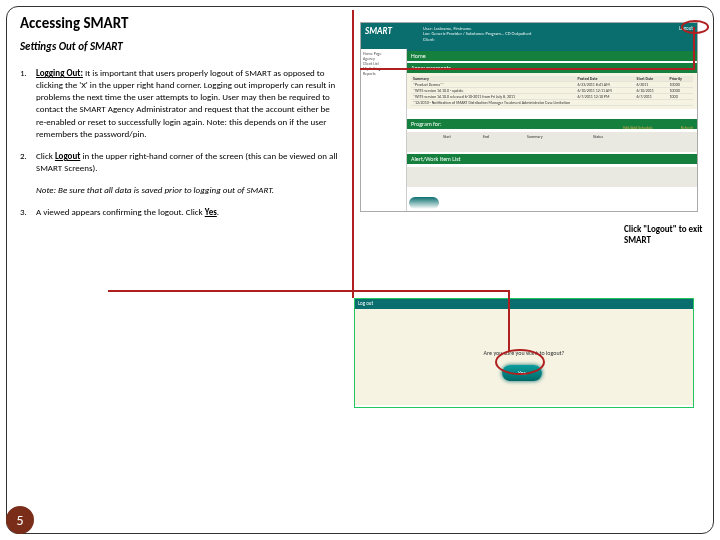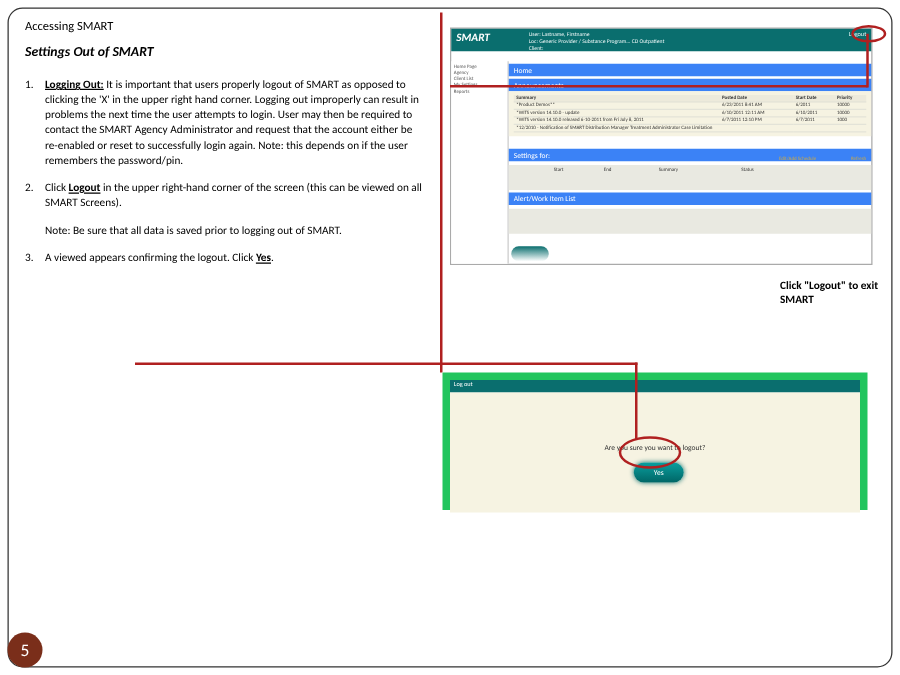--- a/index.html
+++ b/index.html
@@ -14,47 +14,47 @@
     position: absolute;
     top: 6px; left: 6px; right: 6px; bottom: 6px;
     border: 1px solid #333;
     border-radius: 12px;
   }
   .content {
     position: absolute;
     top: 14px; left: 20px;
     width: 320px;
   }
-  .title { font-size: 10px; font-weight: normal; margin-bottom: 8px; }
+  .title { font-size: 15px; font-weight: bold; margin-bottom: 8px; }
   .subtitle { font-size: 11px; font-weight: bold; font-style: italic; margin-bottom: 14px; }
   .steps { font-size: 9px; line-height: 1.35; }
   .step { display: flex; margin-bottom: 10px; }
   .step-num { width: 16px; flex-shrink: 0; }
   .step-body { flex: 1; }
   .bold { font-weight: bold; }
-  .italic { }
+  .italic { font-style: italic; }
   .ul { text-decoration: underline; }
 
   
   .shot1 {
     position: absolute;
     top: 22px; left: 360px;
     width: 338px; height: 190px;
     border: 1px solid #aaa;
     background: #fff;
     font-size: 5px;
     color: #333;
   }
-  .shot1 .topbar { background: #0a6e6e; color: #fff; height: 18px; position: relative; }
+  .shot1 .topbar { background: #0a6e6e; color: #fff; height: 28px; position: relative; }
   .shot1 .smart-word { font-style: italic; font-weight: bold; font-size: 9px; position: absolute; left: 4px; top: 2px; }
   .shot1 .userblock { position: absolute; left: 62px; top: 3px; font-size: 4.5px; color: #eaf5f5; line-height:1.2;}
   .shot1 .logout { position: absolute; right: 4px; top: 2px; font-size: 5px; color: #eaf5f5; }
   .shot1 .leftnav { position: absolute; left:0; top:26px; width:46px; bottom:0; background:#fff; border-right:1px solid #ccc; padding:2px; font-size:4px; color:#555;}
   .shot1 .main { position:absolute; left:46px; right:0; top:26px; bottom:0; }
-  .shot1 .section-h { background:#3b82f6; color:#fff; font-size:6px; padding:1px 4px; margin-top:2px;}
+  .shot1 .section-h { background:#15803d; color:#fff; font-size:6px; padding:1px 4px; margin-top:2px;}
   .shot1 .panel { background:#f6f3e2; font-size:4.5px; padding:3px 4px; }
   .shot1 .gray { background:#e9e9e1; height:20px; margin-top:3px; font-size:4px; padding:2px 4px; position:relative;}
   .shot1 table { width:100%; border-collapse: collapse; font-size:4px; }
   .shot1 td { padding:0 2px; border-bottom:1px solid #e3e3d8;}
   .shot1 .hdr { color:#333; background:#edeadb; font-weight:bold;}
   .shot1 .footer-logo { position:absolute; left:2px; bottom:2px; width:30px; height:12px; background:linear-gradient(#0a6e6e,#fff); border-radius:6px;}
 
   .callout-circle {
     position: absolute;
     border: 2px solid #b02020;
@@ -72,21 +72,21 @@
   .callout-text {
     position: absolute; font-size: 9px; font-weight: bold;
     color: #000; line-height:1.2;
   }
   .ctext1 { top: 224px; left: 624px; width: 90px; }
 
   .shot2 {
     position: absolute;
     top: 298px; left: 354px;
     width: 340px; height: 110px;
-    border: 6px solid #22c55e;
+    border: 1px solid #22c55e;
     background:#fff;
     font-size:5px;
   }
   .shot2 .bar { background:#0a6e6e; height:10px; color:#fff; font-size:5px; padding:1px 3px;}
   .shot2 .area { background:#f6f3e2; height:96px; position:relative;}
   .shot2 .msg { position:absolute; top:40px; left:0; right:0; text-align:center; font-size:6px; color:#333;}
   .shot2 .btn-yes {
     position:absolute; top:56px; left:147px; width:40px; height:16px;
     border-radius:8px; background:linear-gradient(#0a9e9e,#066); color:#fff;
     font-size:6px; text-align:center; line-height:16px;
@@ -198,21 +198,21 @@
               <td>6/7/2011 12:10 PM</td>
               <td>6/7/2011</td>
               <td>1000</td>
             </tr>
         <tr>
               <td colspan="4">*12/2010 - Notification of SMART Distribution Manager Treatment Administrator Case Limitation</td>
             </tr>
       </tbody>
         </table>
     </div>
-    <div class="section-h" style="margin-top:10px">Settings for:</div>
+    <div class="section-h" style="margin-top:10px">Program for:</div>
     <div class="gray">
       <span style="position:absolute; left:36px">Start</span>
       <span style="position:absolute; left:76px">End</span>
       <span style="position:absolute; left:120px">Summary</span>
       <span style="position:absolute; left:186px">Status</span>
       <span style="position:absolute; right:44px; top:-7px; color:#c9a94a">Edit/Add Schedule</span>
       <span style="position:absolute; right:4px; top:-7px; color:#c9a94a">Refresh</span>
     </div>
     <div class="section-h" style="">Alert/Work Item List</div>
     <div class="gray"></div>

